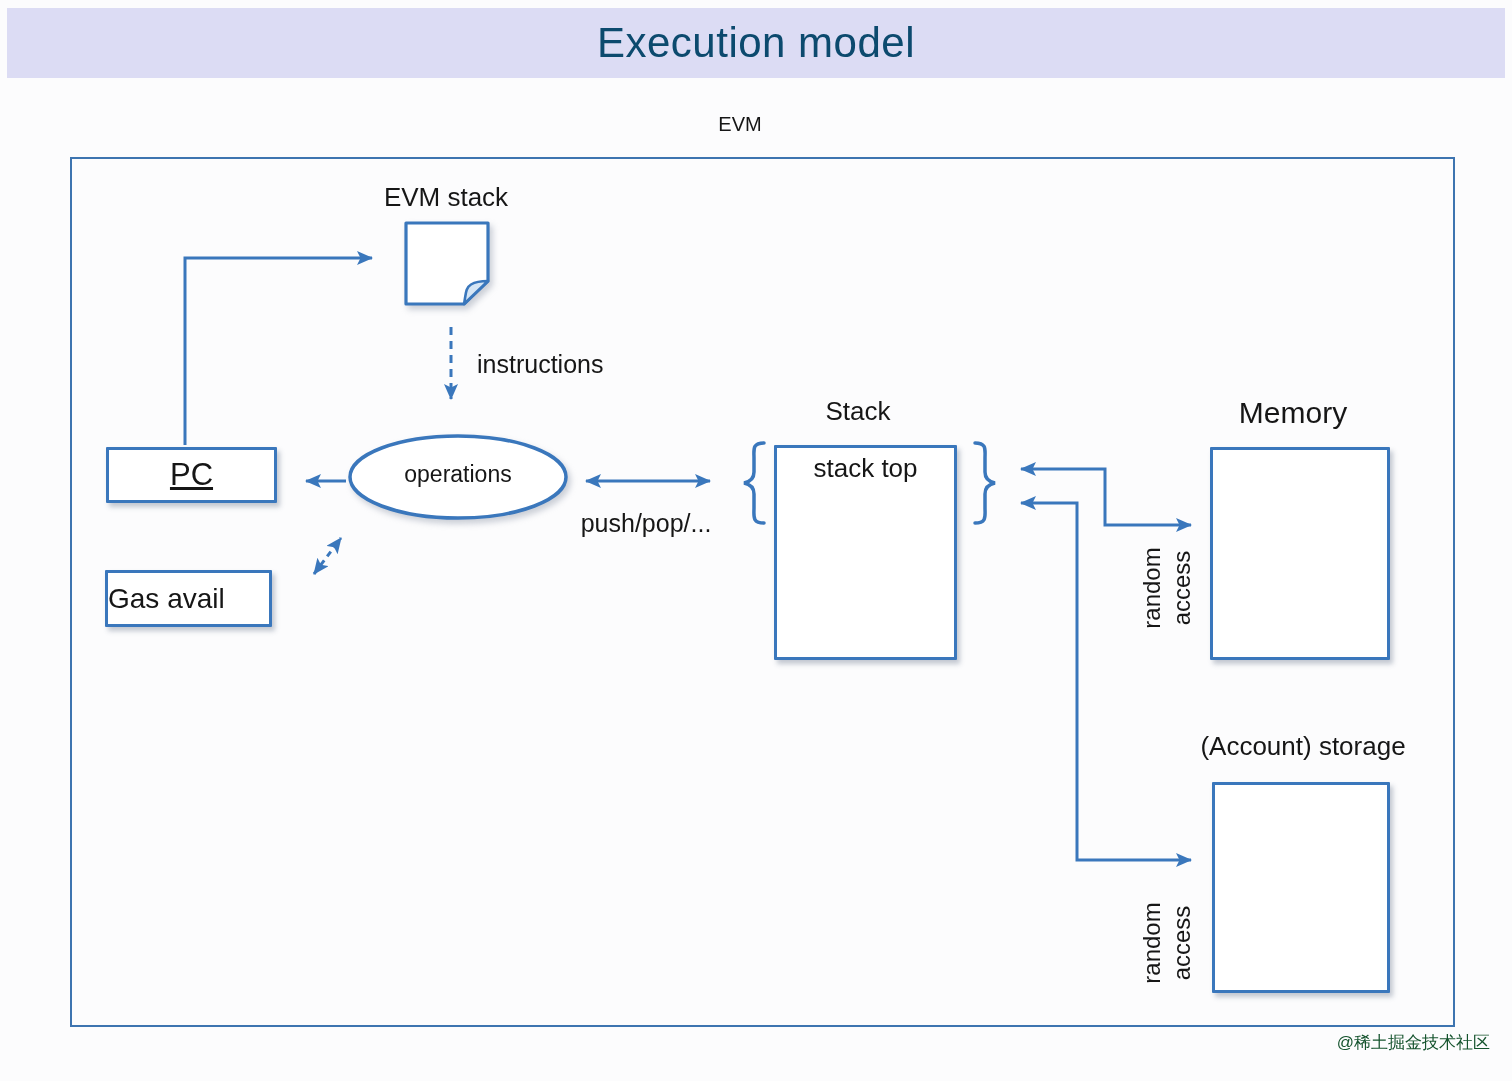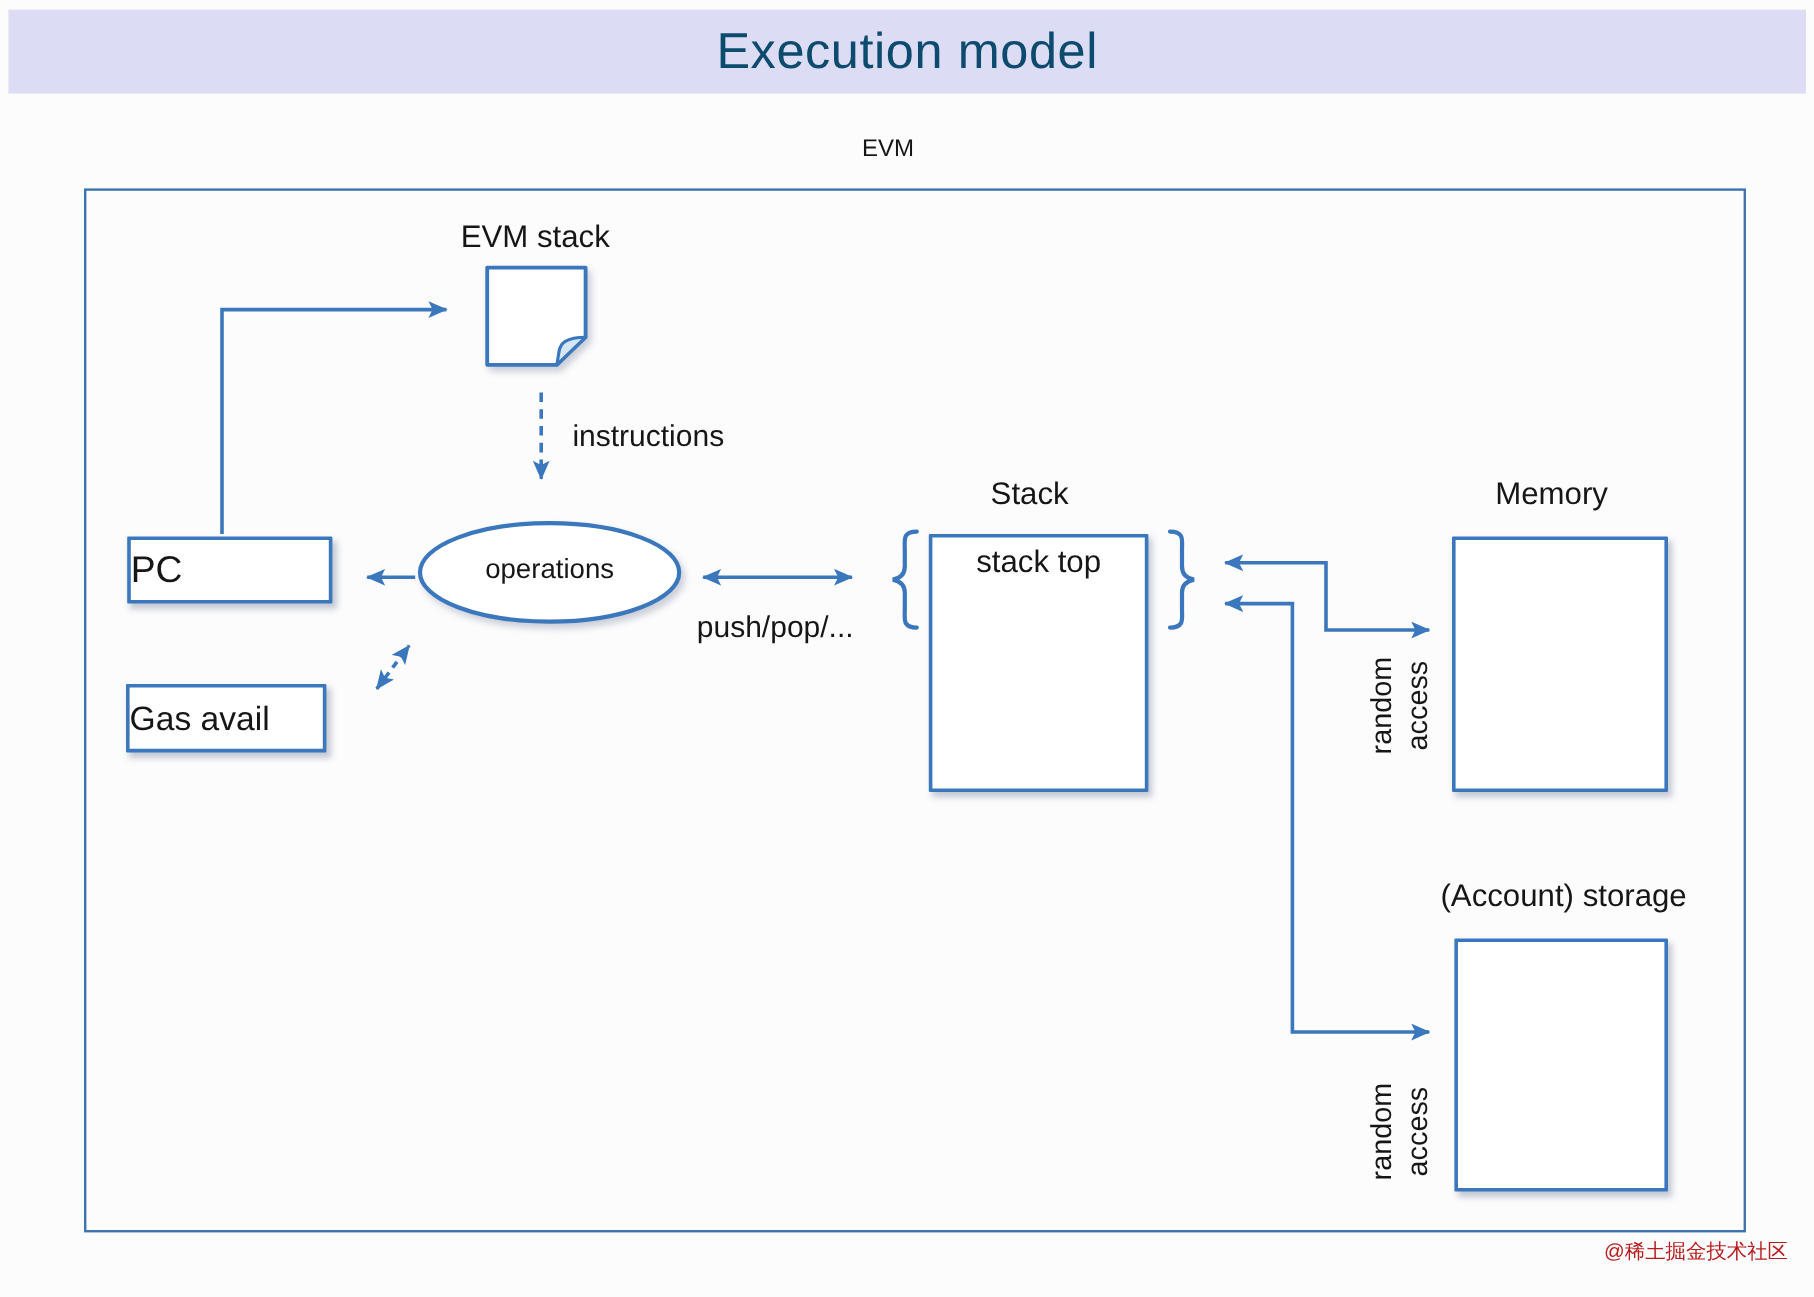--- a/index.html
+++ b/index.html
@@ -25,41 +25,41 @@
   .evm-box{
     left:70px;top:157px;width:1385px;height:870px;
     border:2px solid #3d74b0;
   }
   .node-box{
     background:#ffffff;
     border:3px solid #3a77bc;
     box-shadow:3px 4px 5px rgba(125,135,155,.45);
     border-radius:1px;
   }
-  .pc-box{left:106px;top:447px;width:171px;height:56px;font-size:31px;line-height:50px;}
+  .pc-box{left:106px;top:447px;width:171px;height:56px;font-size:31px;line-height:50px;text-align:center;text-decoration:underline;}
   .gas-box{left:105px;top:570px;width:167px;height:57px;font-size:28px;line-height:51px;}
   .stack-box{left:774px;top:445px;width:183px;height:215px;font-size:26px;text-align:center;padding-top:5px;}
   .memory-box{left:1210px;top:447px;width:180px;height:213px;}
   .storage-box{left:1212px;top:782px;width:178px;height:211px;}
   .evm-code-label{left:346px;top:182px;width:200px;font-size:26px;}
   .instructions-label{left:477px;top:350px;font-size:25px;}
   .operations-label{left:350px;top:461px;width:216px;font-size:23px;}
   .stack-label{left:758px;top:396px;width:200px;font-size:26px;}
-  .memory-label{left:1193px;top:396px;width:200px;font-size:26px;}
+  .memory-label{left:1193px;top:396px;width:200px;font-size:30px;}
   .storage-label{left:1153px;top:731px;width:300px;font-size:26px;}
   .push-pop-label{left:546px;top:509px;width:200px;font-size:25px;}
   .vlabel{
     width:120px;height:60px;
     transform:rotate(-90deg);
     font-size:24px;line-height:30px;
     text-align:center;
   }
   .mem-access{left:1107px;top:558px;}
   .sto-access{left:1107px;top:913px;}
-  .watermark{left:1190px;top:1031px;width:300px;text-align:right;font-size:17px;color:#b91c1c;}
+  .watermark{left:1190px;top:1031px;width:300px;text-align:right;font-size:17px;color:#14532d;}
   svg.overlay{position:absolute;left:0;top:0;pointer-events:none;}
   .shadowed{filter:drop-shadow(3px 4px 3px rgba(125,135,155,.4));}
 </style>
 </head>
 <body>
 
 <div class="abs title-bar lbl">Execution model</div>
 
 <div class="abs evm-label center lbl">EVM</div>
 <div class="abs evm-box"></div>

